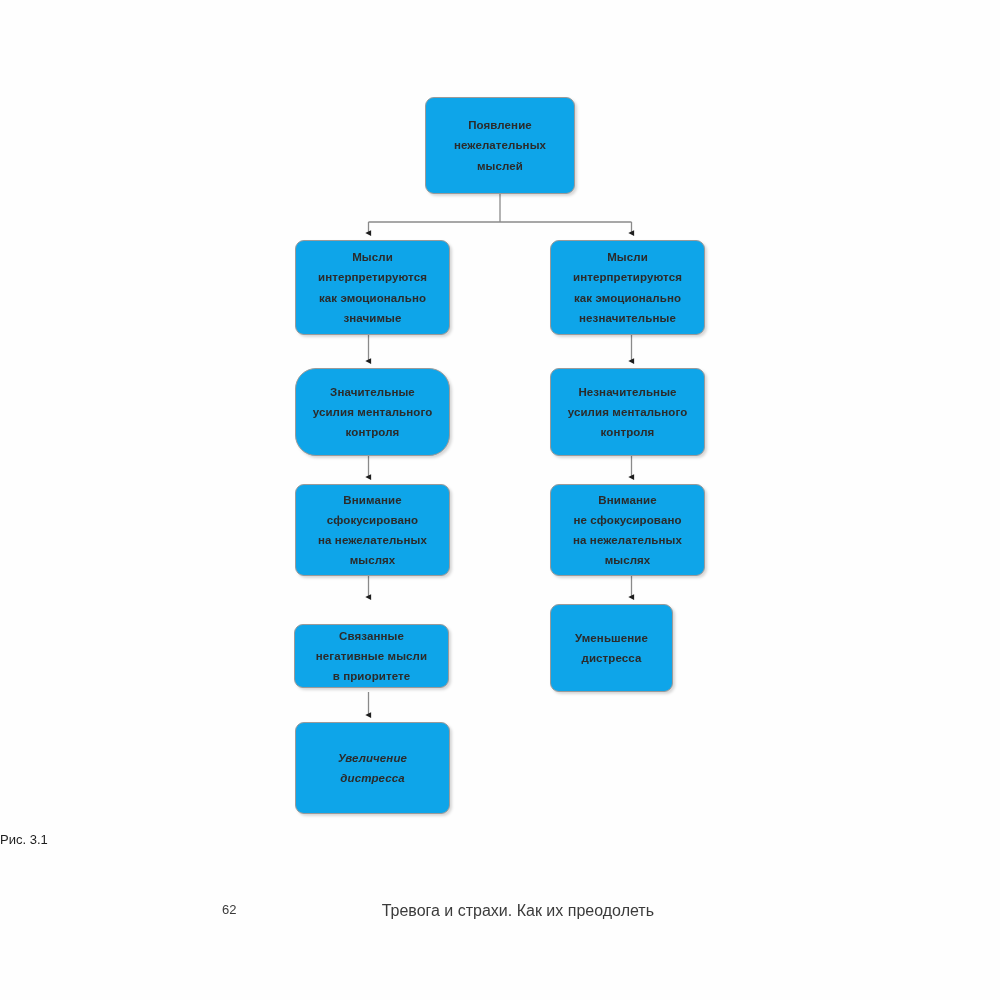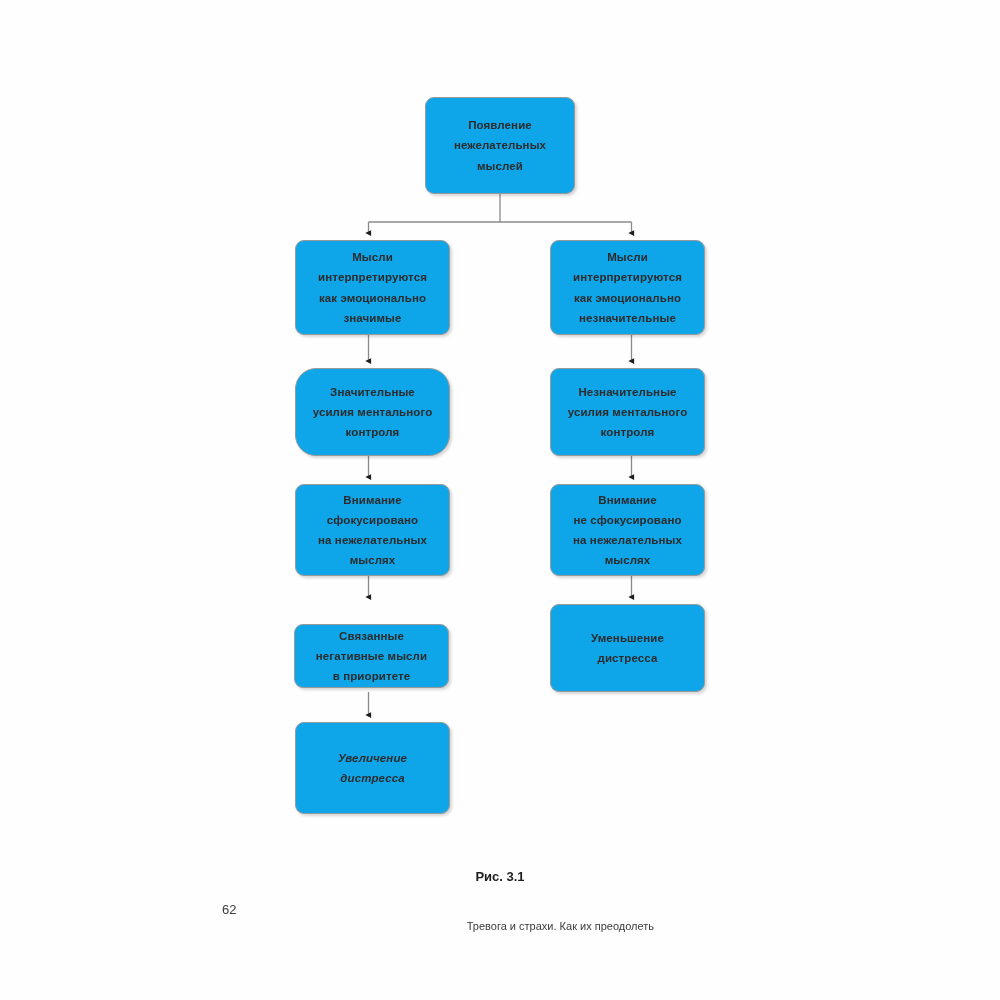--- a/index.html
+++ b/index.html
@@ -56,45 +56,44 @@
     color: #2b2b2b;
     letter-spacing: 0.1px;
     white-space: pre-line;
   }
   
   #figure-caption {
     position: absolute;
     left: 0;
     top: 832px;
     width: 1000px;
-    text-align: center;
+    text-align: left;
     font-size: 13px;
-    font-weight: 700;
+    font-weight: 400;
     color: #1d1d1d;
-    margin-top: 37px;
   }
   #page-footer {
     position: absolute;
     left: 0;
     top: 902px;
     width: 876px;
     height: 24px;
   }
   #page-number {
     position: absolute;
     left: 222px;
     top: 0;
     font-size: 13px;
     color: #3b3b3b;
   }
   #footer-title {
     position: absolute;
     right: 222px;
-    top: 18px;
-    font-size: 11px;
+    top: 0;
+    font-size: 16px;
     color: #3b3b3b;
     white-space: nowrap;
   }
 </style>
 </head>
 <body>
 
 <div id="page">
 
   <div id="flowchart">
@@ -166,21 +165,21 @@
       <span class="node-label">Незначительные
 усилия ментального
 контроля</span>
     </div>
     <div class="node" style="left:550px; top:484px; width:155px; height:92px;">
       <span class="node-label">Внимание
 не сфокусировано
 на нежелательных
 мыслях</span>
     </div>
-    <div class="node" style="left:550px; top:604px; width:155px; height:88px;">
+    <div class="node" style="left:550px; top:604px; width:123px; height:88px;">
       <span class="node-label">Уменьшение
 дистресса</span>
     </div>
 
   </div>
 
   <div id="figure-caption">Рис. 3.1</div>
 
   <div id="page-footer">
     <div id="page-number">62</div>

